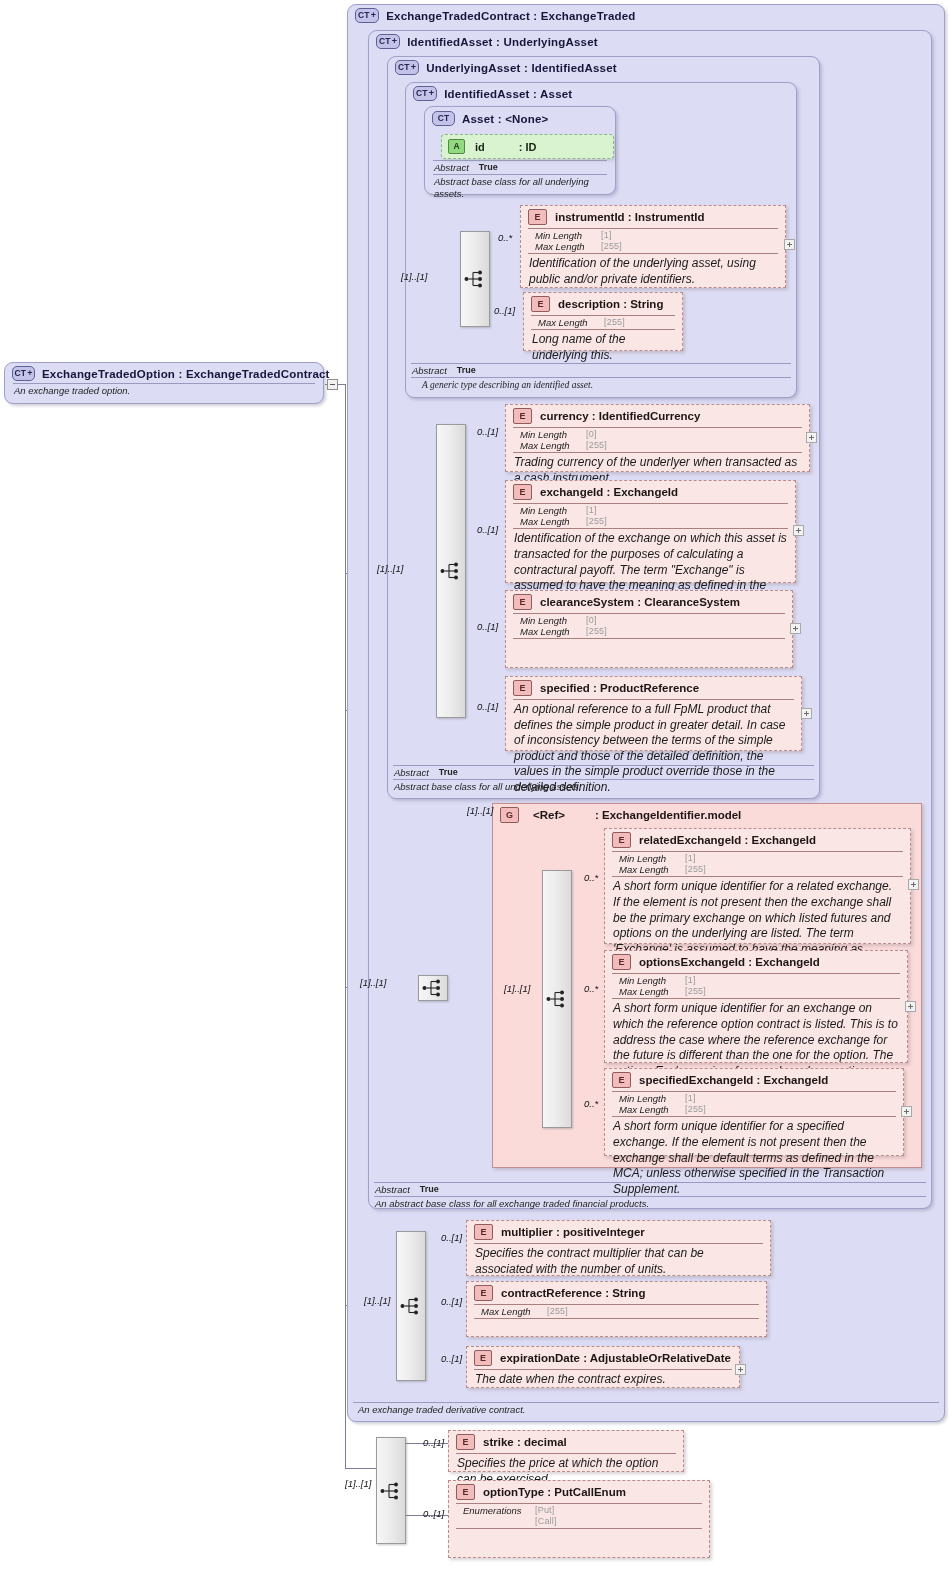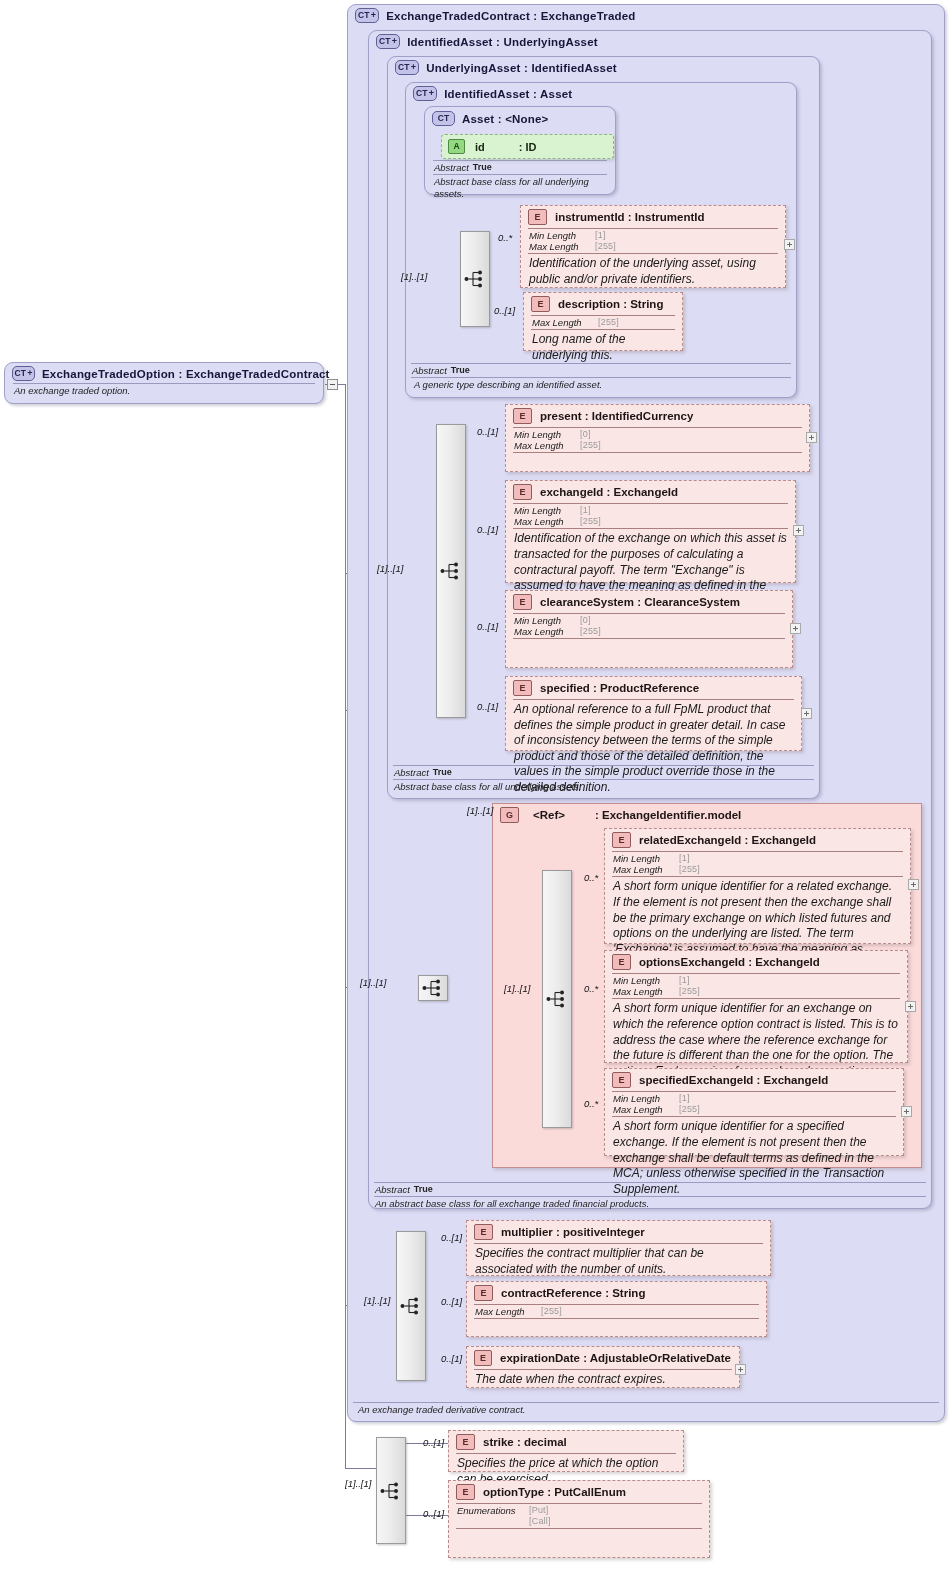--- a/index.html
+++ b/index.html
@@ -31,21 +31,21 @@
     background:#c3c3ea;border:1px solid #5f5f96;border-radius:5px;
     font-size:8.5px;font-weight:bold;color:#24244e;
     height:13px;min-width:17px;padding:0 2px;line-height:1;
     font-family:"Liberation Sans", sans-serif;
   }
   .badge .plus{font-size:9px;margin-left:1px;}
 
   
   .prop-sep{border-top:1px solid #9a9ac0;margin:0 8px;}
   .prop-row{
-    display:flex;gap:4px;font-size:9.5px;padding:1px 9px 0 9px;color:#222;
+    display:flex;gap:10px;font-size:9.5px;padding:1px 9px 0 9px;color:#222;
   }
   .prop-row .k{font-style:italic;}
   .prop-row .v{font-weight:bold;font-size:9px;}
   .desc-row{
     font-size:9.5px;font-style:italic;color:#1d1d1d;padding:1px 9px 3px 9px;
     line-height:1.28;
   }
 
   
   .el-box{
@@ -64,21 +64,21 @@
     display:inline-flex;align-items:center;justify-content:center;
     width:17px;height:14px;border:1px solid #8f5b5b;background:#f3bcbc;
     font-size:9px;font-weight:bold;color:#5a2a2a;line-height:1;border-radius:2px;
   }
   .gbadge{
     display:inline-flex;align-items:center;justify-content:center;
     width:17px;height:14px;border:1px solid #8f5b5b;background:#f3bcbc;
     font-size:9px;font-weight:bold;color:#5a2a2a;line-height:1;border-radius:2px;
   }
   .el-sep{border-top:1px solid #a98080;margin:0 7px;}
-  .facets{padding:1px 8px 1px 8px;font-size:9.5px;color:#222;}
+  .facets{padding:1px 8px 1px 14px;font-size:9.5px;color:#222;}
   .facet{display:flex;line-height:1.18;}
   .facet .fk{font-style:italic;width:66px;}
   .facet .fv{color:#9a9a9a;font-size:9px;letter-spacing:.2px;}
   .el-desc{
     font-size:12px;font-style:italic;color:#1a1a1a;
     padding:2px 8px 3px 8px;line-height:1.3;
   }
 
   
   .attr-chip{
@@ -255,21 +255,21 @@
       <span>IdentifiedAsset : Asset</span>
     </div>
   </div>
   <div class="node" style="left:407px;top:363px;width:388px;">
     <div class="prop-sep" style="margin:0 4px;"></div>
     <div class="prop-row" style="padding-left:5px;">
       <span class="k">Abstract</span>
       <span class="v">True</span>
     </div>
     <div class="prop-sep" style="margin:1px 4px 0 4px;"></div>
-    <div class="desc-row" style="padding-left:7px;">A generic type describing an identified asset.</div>
+    <div class="desc-row" style="padding-left:15px;font-family:Liberation Serif, serif;">A generic type describing an identified asset.</div>
   </div>
 
   <div class="node ct-box" style="left:424px;top:106px;width:192px;height:89px;">
     <div class="ct-head" style="padding-top:4px;">
       <span class="badge">
         <span>CT</span>
       </span>
       <span>Asset    : &lt;None&gt;</span>
     </div>
     <div style="height:32px;"></div>
@@ -353,34 +353,35 @@
       <circle cx="16" cy="3.5" r="2" fill="#222"></circle>
       <circle cx="16" cy="10" r="2" fill="#222"></circle>
       <circle cx="16" cy="16.5" r="2" fill="#222"></circle>
     </svg>
   </div>
   <div class="card" style="left:377px;top:563px;">[1]..[1]</div>
 
   <div class="node el-box" style="left:505px;top:404px;width:305px;height:68px;">
     <div class="el-head">
       <span class="ebadge">E</span>
-      <span>present : IdentifiedCurrency</span>
+      <span>currency : IdentifiedCurrency</span>
     </div>
     <div class="el-sep"></div>
     <div class="facets">
       <div class="facet">
           <span class="fk">Min Length</span>
           <span class="fv">[0]</span>
         </div>
       <div class="facet">
           <span class="fk">Max Length</span>
           <span class="fv">[255]</span>
         </div>
     </div>
     <div class="el-sep"></div>
+    <div class="el-desc">Trading currency of the underlyer when transacted as a cash instrument.</div>
   </div>
   <div class="card" style="left:477px;top:426px;">0..[1]</div>
   <div class="plusbox" style="left:806px;top:432px;"></div>
 
   <div class="node el-box" style="left:505px;top:480px;width:291px;height:103px;">
     <div class="el-head">
       <span class="ebadge">E</span>
       <span>exchangeId : ExchangeId</span>
     </div>
     <div class="el-sep"></div>

